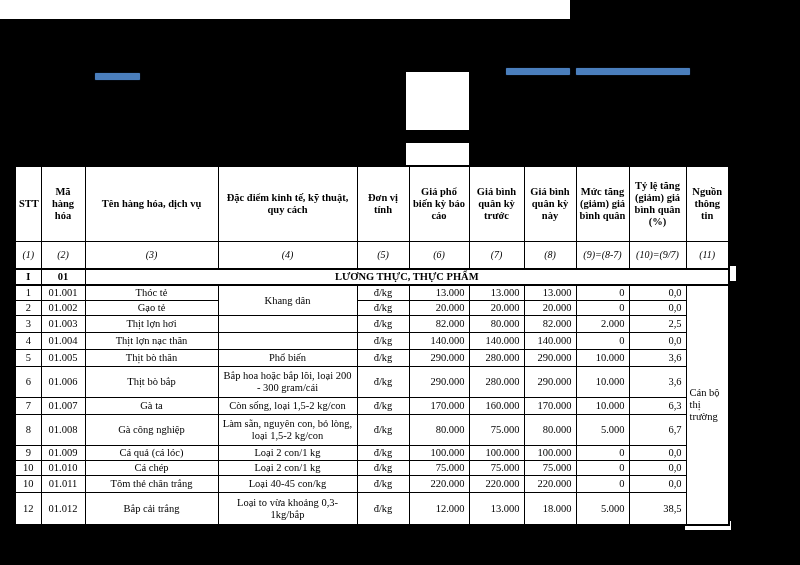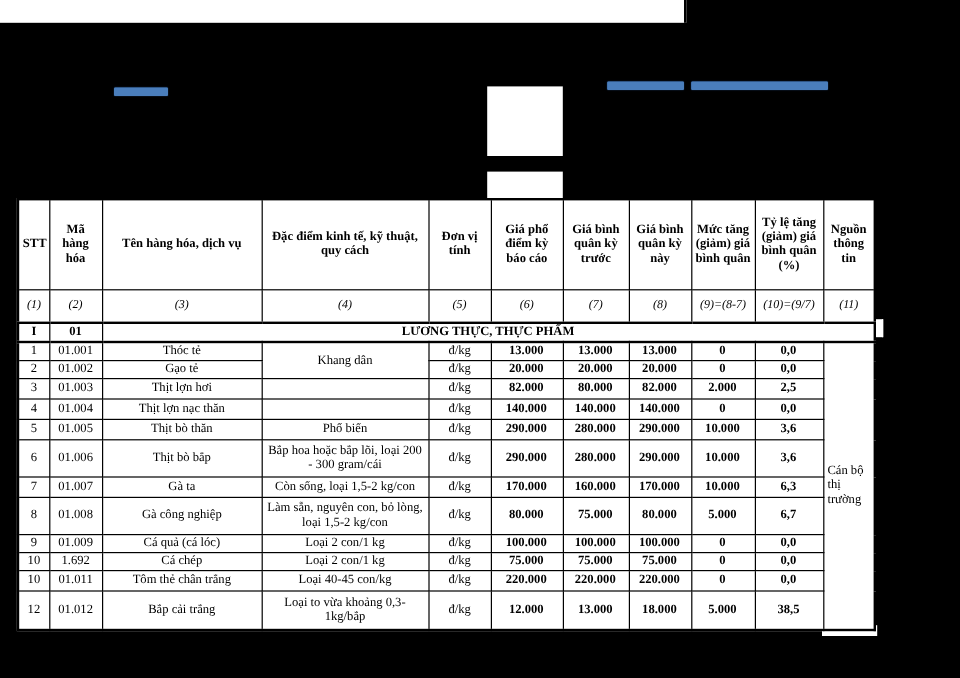--- a/index.html
+++ b/index.html
@@ -15,21 +15,21 @@
   .notch-right{position:absolute;left:729px;top:266px;width:6px;height:15px;background:#fff;border-right:1px solid #fff;}
   .notch-bottom{position:absolute;left:685px;top:521px;width:46px;height:9px;background:#fff;z-index:0;}
   table.price{position:absolute;left:14px;top:165px;width:716px;table-layout:fixed;
               border-collapse:collapse;background:#fff;z-index:2;font-size:10.5px;line-height:1.15;}
   table.price th,table.price td{border:1px solid #000;padding:1px 3px;vertical-align:middle;overflow:hidden;}
   table.price{border:2px solid #000;}
   th.hdr{font-weight:bold;text-align:center;font-size:10.5px;}
   tr.idx td{font-style:italic;text-align:center;border-bottom:2px solid #000;font-size:10px;}
   tr.section td{font-weight:bold;border-bottom:2px solid #000;}
   .ctr{text-align:center;}
-  .num{text-align:center;padding-right:4px !important;font-weight:bold;}
+  .num{text-align:right;padding-right:4px !important;}
   .left{text-align:center;}
   td.src{text-align:left;}
 </style>
 </head>
 <body>
 
 <div class="stage">
 
   <div class="top-strip"></div>
   <div class="blue-frag frag-left"></div>
@@ -56,21 +56,21 @@
         <col style="width:43px">
     </colgroup>
 
     <tbody>
         <tr style="height:75px">
       <th class="hdr">STT</th>
       <th class="hdr">Mã hàng hóa</th>
       <th class="hdr">Tên hàng hóa, dịch vụ</th>
       <th class="hdr">Đặc điểm kinh tế, kỹ thuật, quy cách</th>
       <th class="hdr">Đơn vị tính</th>
-      <th class="hdr">Giá phổ điểm kỳ báo cáo</th>
+      <th class="hdr">Giá phổ biến kỳ báo cáo</th>
       <th class="hdr">Giá bình quân kỳ trước</th>
       <th class="hdr">Giá bình quân kỳ này</th>
       <th class="hdr">Mức tăng (giảm) giá bình quân</th>
       <th class="hdr">Tỷ lệ tăng (giảm) giá bình quân (%)</th>
       <th class="hdr">Nguồn thông tin</th>
     </tr>
 
     <tr class="idx" style="height:28px">
       <td>(1)</td>
       <td>(2)</td>
@@ -203,21 +203,21 @@
       <td class="ctr">đ/kg</td>
       <td class="num">100.000</td>
       <td class="num">100.000</td>
       <td class="num">100.000</td>
       <td class="num">0</td>
       <td class="num">0,0</td>
     </tr>
 
     <tr style="height:15px">
       <td class="ctr">10</td>
-      <td class="ctr">1.692</td>
+      <td class="ctr">01.010</td>
       <td class="left">Cá chép</td>
       <td class="left">Loại 2 con/1 kg</td>
       <td class="ctr">đ/kg</td>
       <td class="num">75.000</td>
       <td class="num">75.000</td>
       <td class="num">75.000</td>
       <td class="num">0</td>
       <td class="num">0,0</td>
     </tr>
 

